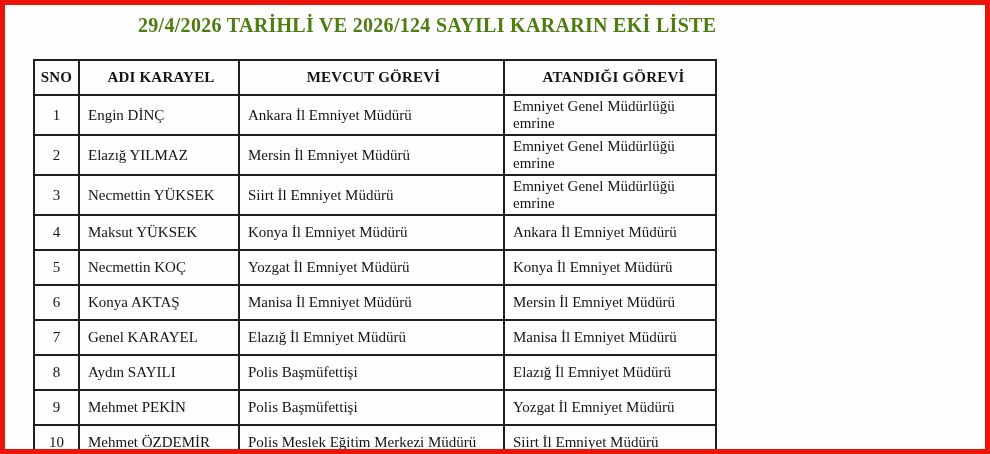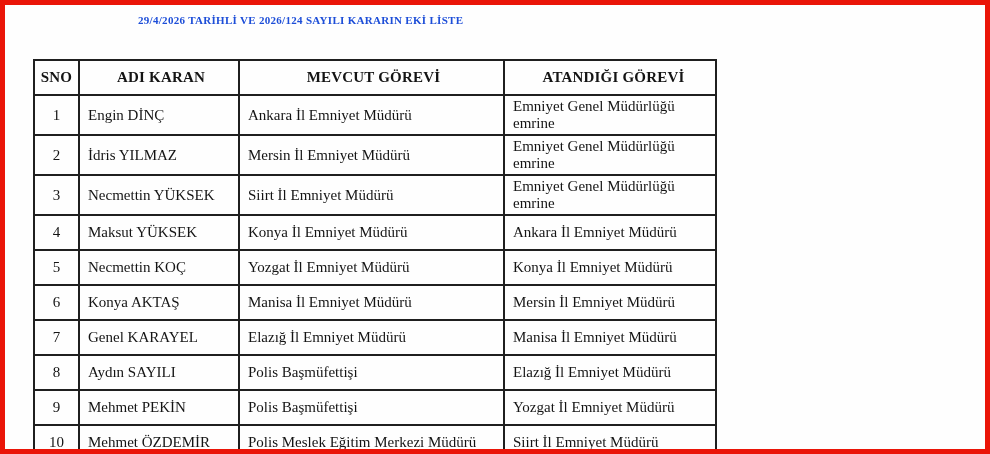--- a/index.html
+++ b/index.html
@@ -11,23 +11,23 @@
   .document-frame {
     position: relative;
     width: 990px; height: 454px;
     background: #fefefe;
     border: 5px solid #ea1508;
     overflow: hidden;
   }
   .doc-title {
     position: absolute;
     left: 133px; top: 9px;
-    font-size: 11px;
+    font-size: 20px;
     font-weight: bold;
-    color: #1d4ed8;
+    color: #4d7c0f;
     letter-spacing: 0.3px;
     white-space: nowrap;
     text-align: right;
   }
   table.appointments {
     position: absolute;
     left: 28px; top: 54px;
     width: 639px;
     border-collapse: collapse;
     table-layout: fixed;
@@ -57,35 +57,35 @@
 </head>
 <body>
 
 <div class="document-frame">
   <div class="doc-title">29/4/2026 TARİHLİ VE 2026/124 SAYILI KARARIN EKİ LİSTE</div>
 
   <table class="appointments">
     <thead>
       <tr>
         <th class="col-sno">SNO</th>
-        <th class="col-name">ADI KARAN</th>
+        <th class="col-name">ADI KARAYEL</th>
         <th class="col-current">MEVCUT GÖREVİ</th>
         <th class="col-assigned">ATANDIĞI GÖREVİ</th>
       </tr>
     </thead>
     <tbody>
         <tr>
           <td class="col-sno">1</td>
           <td class="col-name">Engin DİNÇ</td>
           <td class="col-current">Ankara İl Emniyet Müdürü</td>
           <td class="col-assigned">Emniyet Genel Müdürlüğü emrine</td>
         </tr>
         <tr>
           <td class="col-sno">2</td>
-          <td class="col-name">İdris YILMAZ</td>
+          <td class="col-name">Elazığ YILMAZ</td>
           <td class="col-current">Mersin İl Emniyet Müdürü</td>
           <td class="col-assigned">Emniyet Genel Müdürlüğü emrine</td>
         </tr>
         <tr>
           <td class="col-sno">3</td>
           <td class="col-name">Necmettin YÜKSEK</td>
           <td class="col-current">Siirt İl Emniyet Müdürü</td>
           <td class="col-assigned">Emniyet Genel Müdürlüğü emrine</td>
         </tr>
         <tr>

